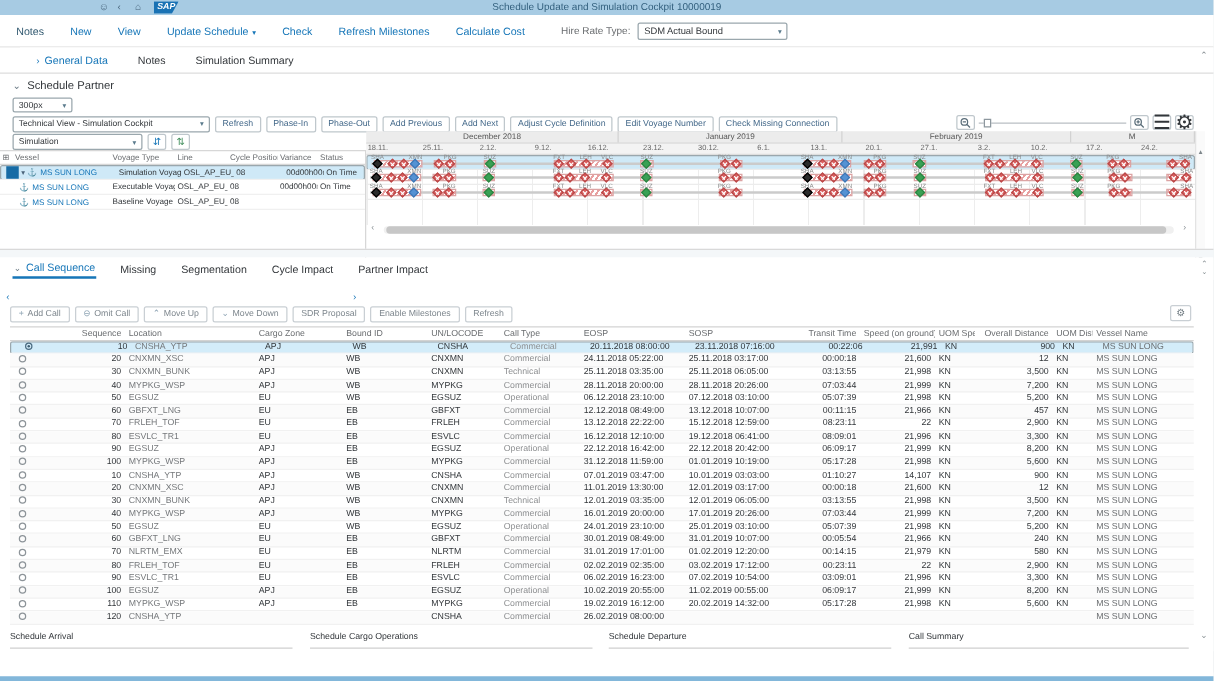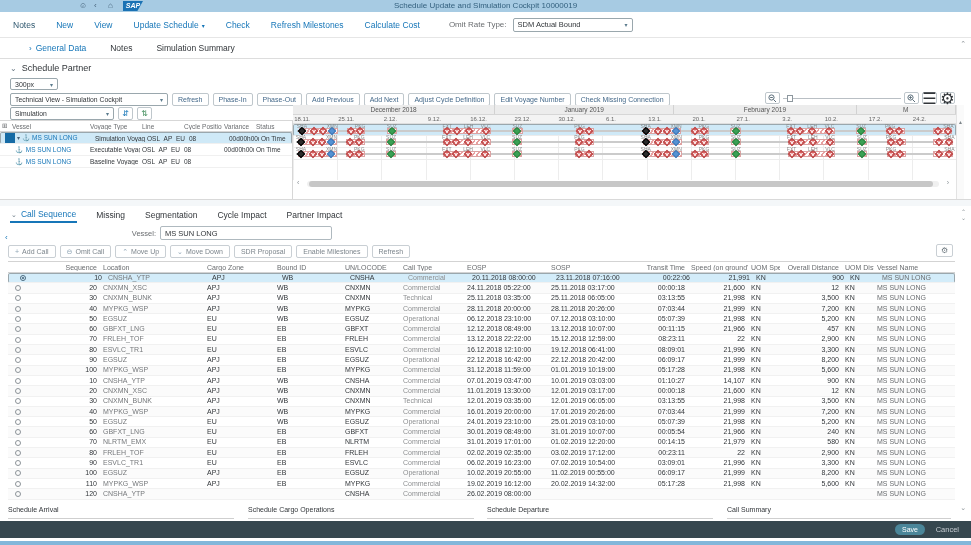--- a/index.html
+++ b/index.html
@@ -159,21 +159,21 @@
     <span style="display:flex;gap:21px;">
         <span class="tb-link emph">Notes</span>
         <span class="tb-link">New</span>
         <span class="tb-link">View</span>
         <span class="tb-link">Update Schedule<span class="tb-car">▾</span></span>
         <span class="tb-link">Check</span>
         <span class="tb-link">Refresh Milestones</span>
         <span class="tb-link">Calculate Cost</span>
       </span>
     <span class="hire">
-      <span class="hire-label">Omit Rate Type:</span>
+      <span class="hire-label">Hire Rate Type:</span>
       <span class="sel">
         <span>SDM Actual Bound</span>
         <span class="sel-car">▾</span>
       </span>
     </span>
   </div>
 
   <div class="htabs">
       <span class="htab accent"><span class="chv">›</span><span>General Data</span></span>
       <span class="htab"><span>Notes</span></span>
@@ -522,24 +522,20 @@
       <span class="cs-tab"><span>Missing</span></span>
       <span class="cs-tab"><span>Segmentation</span></span>
       <span class="cs-tab"><span>Cycle Impact</span></span>
       <span class="cs-tab"><span>Partner Impact</span></span>
     </div>
   <div class="cs-chevrons">
     <div>⌃</div>
     <div>⌄</div>
   </div>
 
-  <div class="vessel-row">
-    <span class="vessel-label">Vessel:</span>
-    <input class="vessel-input" value="MS SUN LONG" style="">
-  </div>
 
   <div class="cs-toolbar">
       <span class="cbtn"><span class="bic">+</span><span>Add Call</span></span>
       <span class="cbtn"><span class="bic">⊖</span><span>Omit Call</span></span>
       <span class="cbtn"><span class="bic">⌃</span><span>Move Up</span></span>
       <span class="cbtn"><span class="bic">⌄</span><span>Move Down</span></span>
       <span class="cbtn"><span>SDR Proposal</span></span>
       <span class="cbtn"><span>Enable Milestones</span></span>
       <span class="cbtn"><span>Refresh</span></span>
     </div>
@@ -942,19 +938,15 @@
   </div>
 
   <div class="b-secs">
       <div class="b-sec" style="left: 8px; width: 226px;">Schedule Arrival</div>
       <div class="b-sec" style="left: 248px; width: 226px;">Schedule Cargo Operations</div>
       <div class="b-sec" style="left: 487px; width: 226px;">Schedule Departure</div>
       <div class="b-sec" style="left: 727px; width: 224px;">Call Summary</div>
     </div>
   <span class="b-chev">⌄</span>
 
-  <div class="footer">
-    <button class="save-btn">Save</button>
-    <span class="cancel-btn">Cancel</span>
-  </div>
   <div class="strip-w"></div>
   <div class="strip-b"></div>
 </div>
 
 </body></html>

